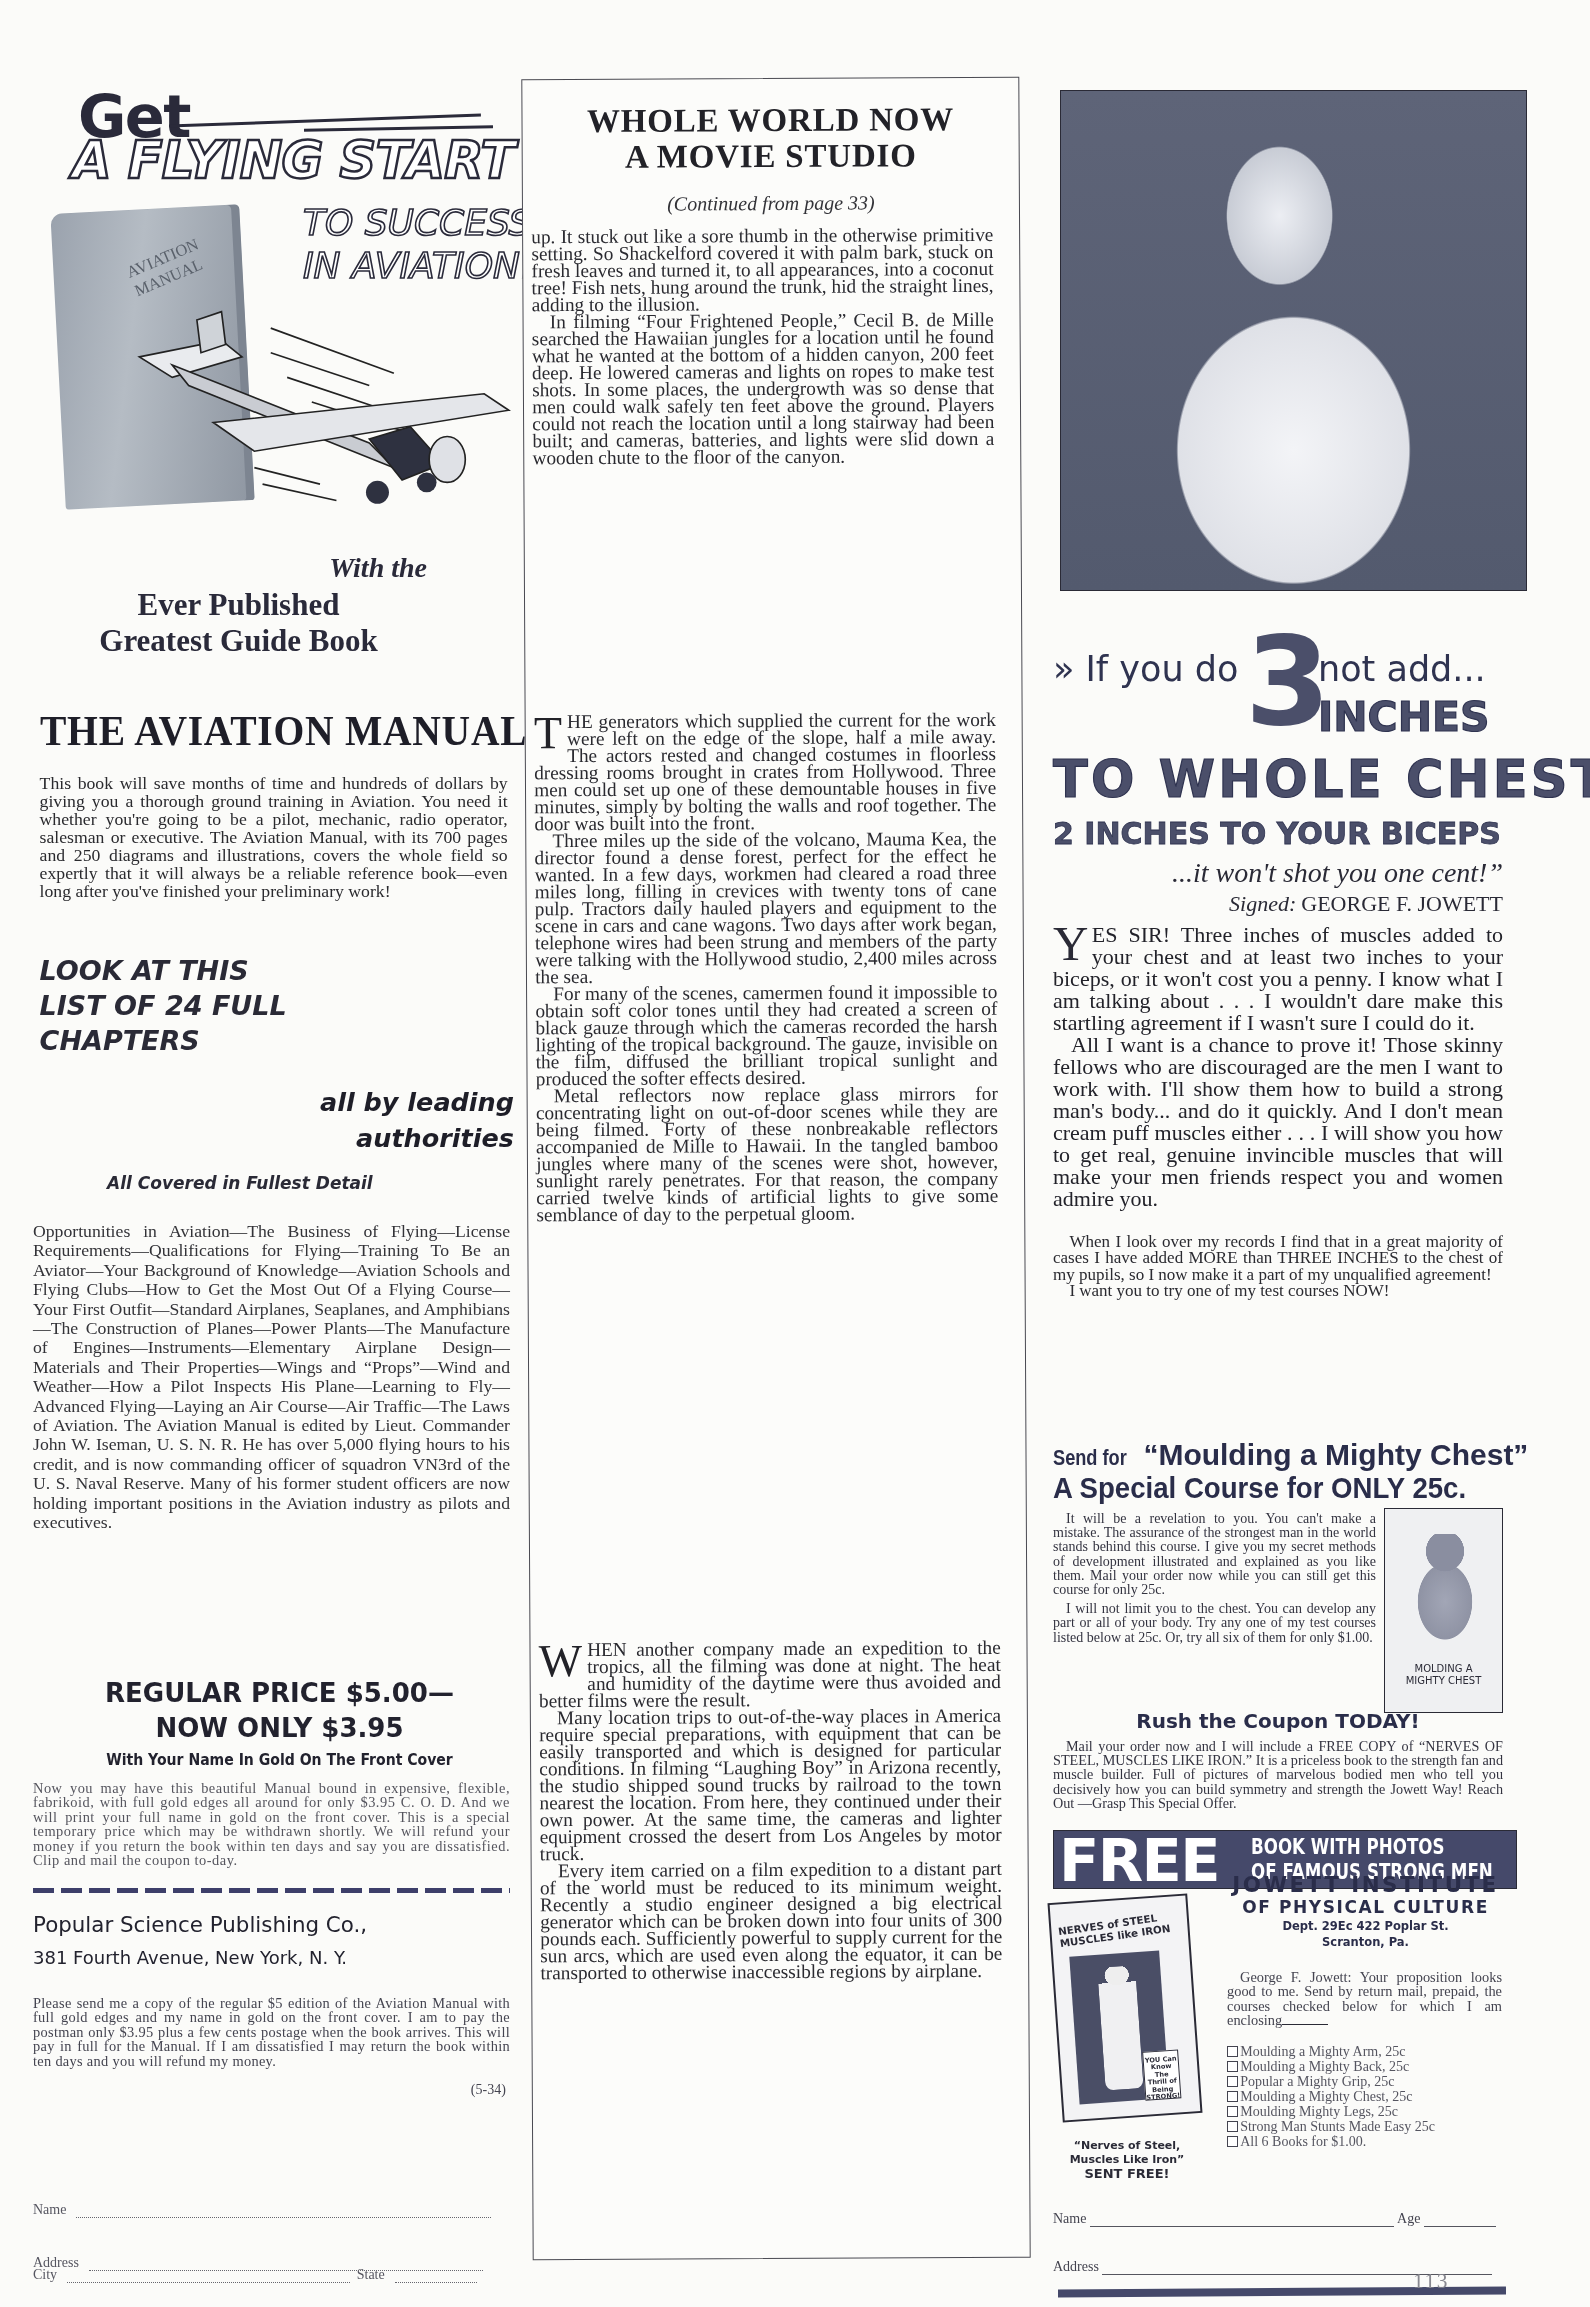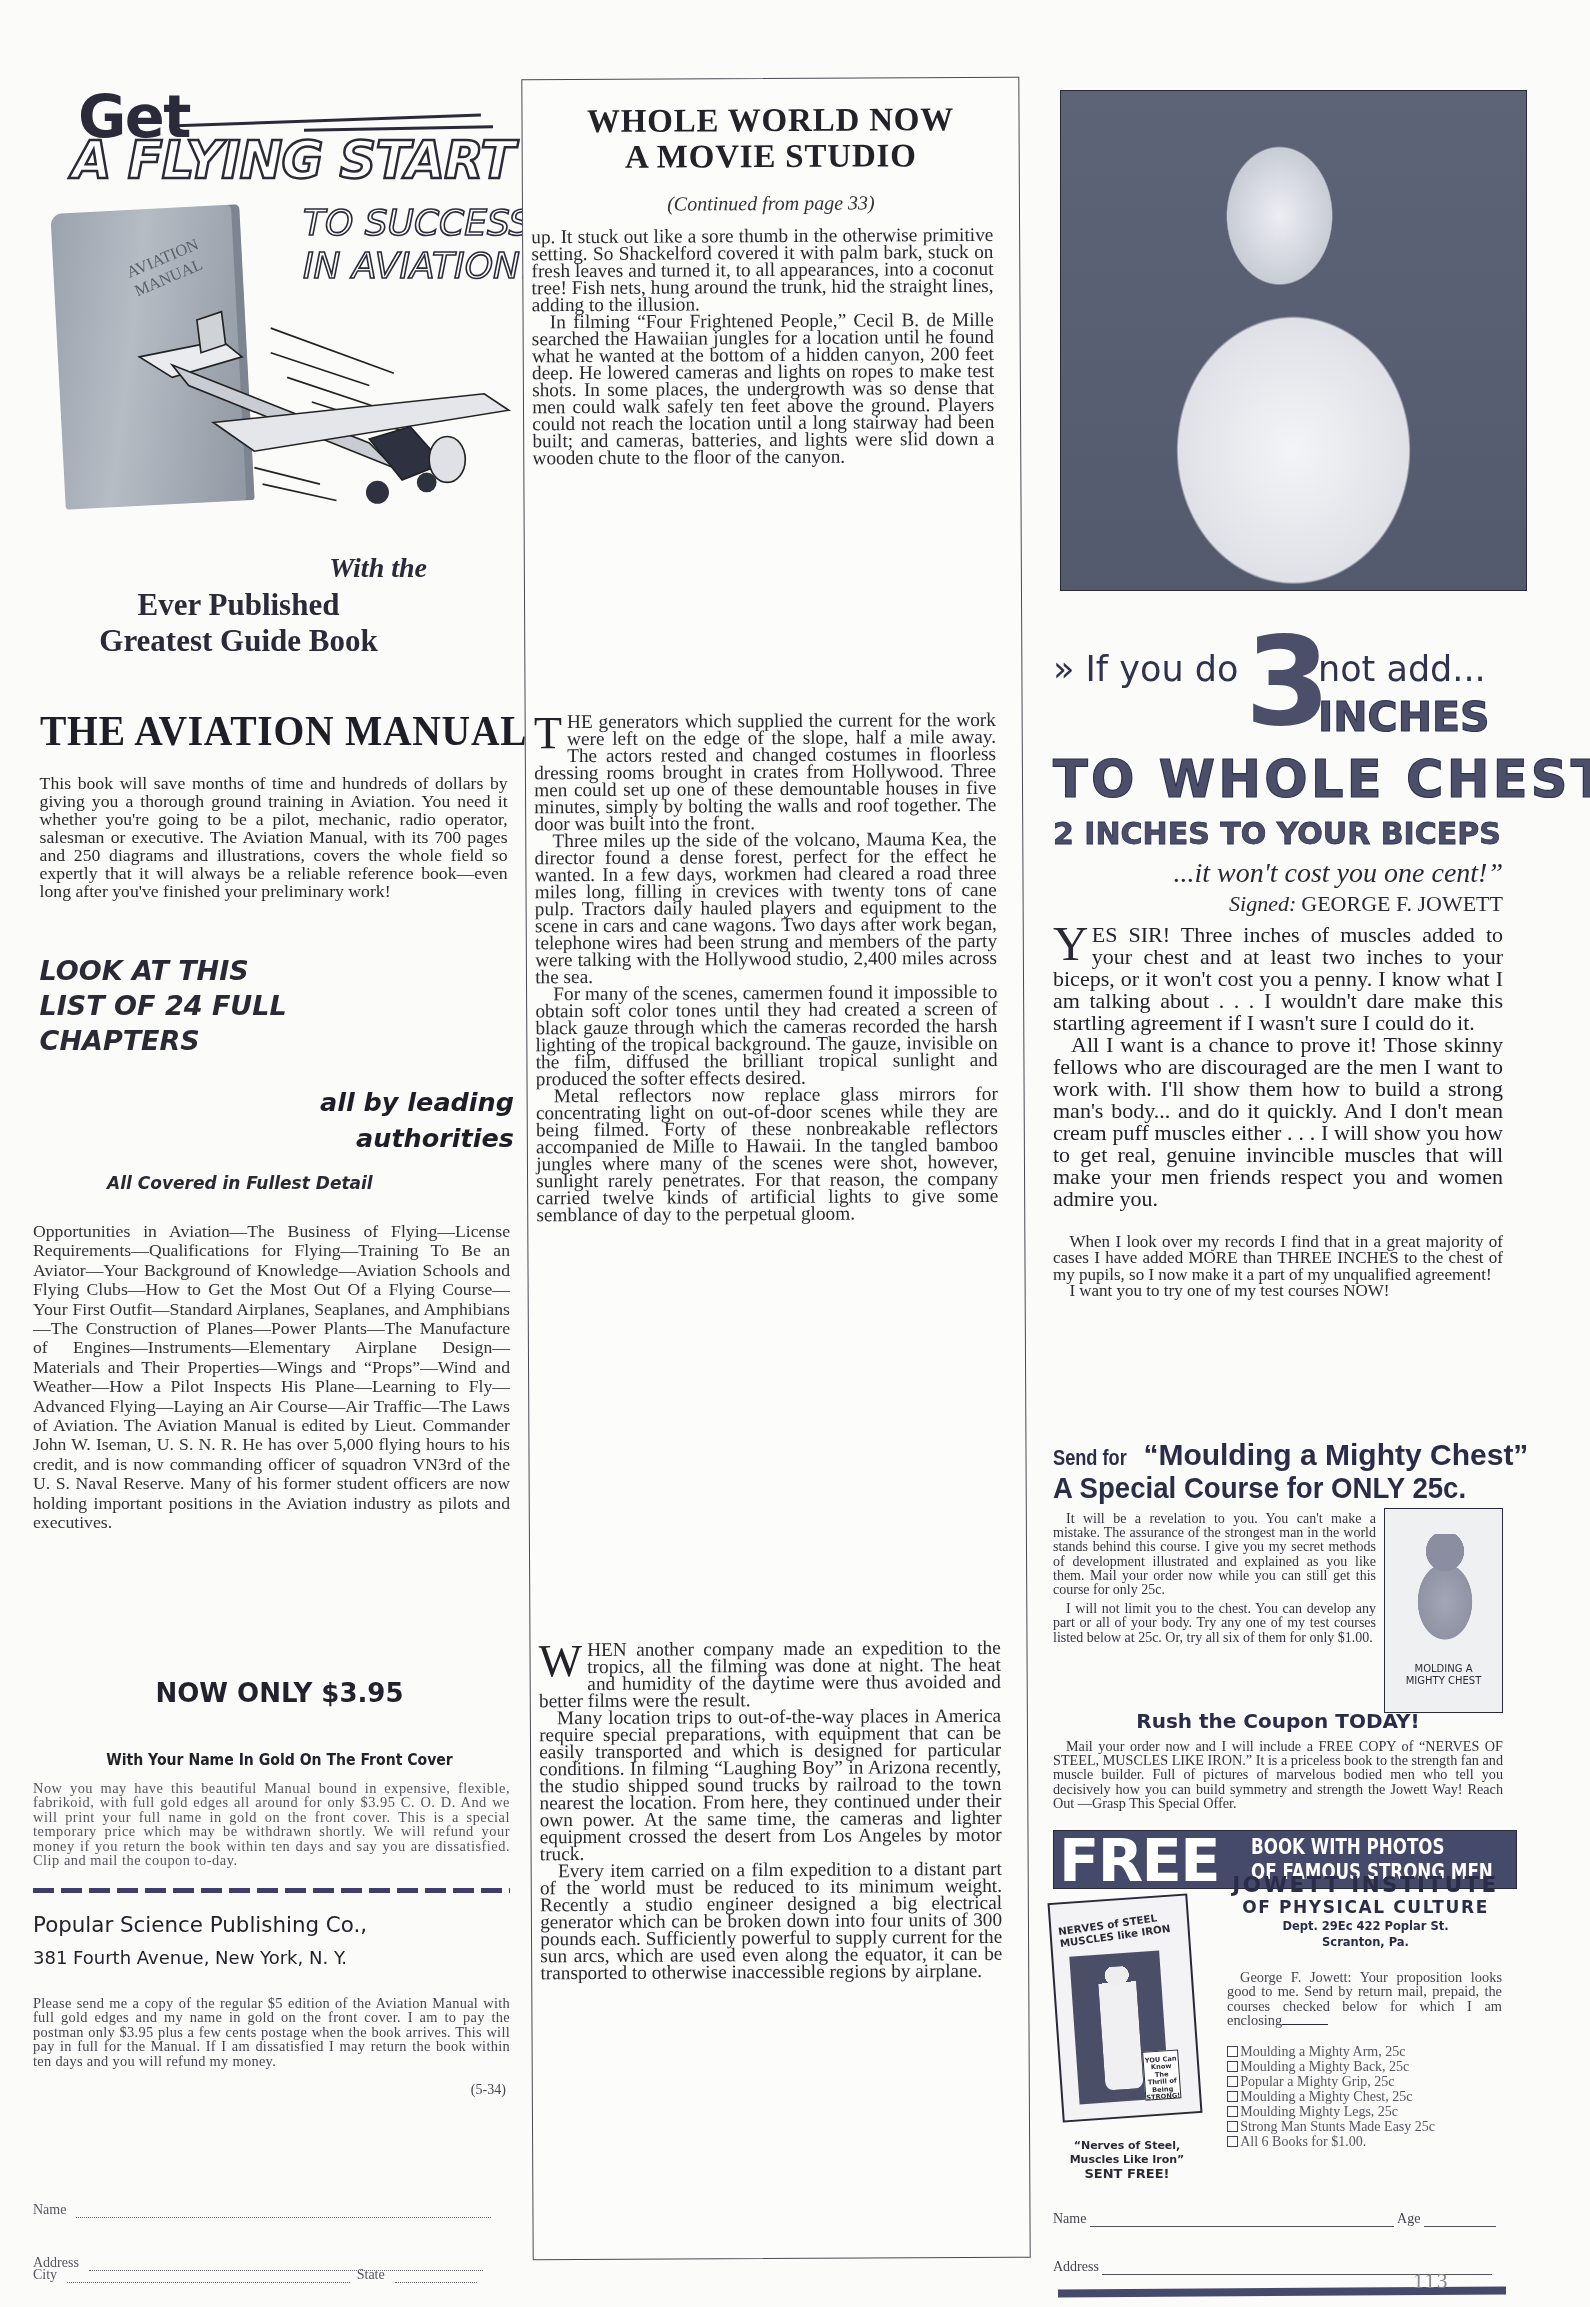--- a/index.html
+++ b/index.html
@@ -150,20 +150,21 @@
     <div>CHAPTERS</div>
   </div>
   <div class="leading">
     <div>all by leading</div>
     <div>authorities</div>
   </div>
   <div class="fullest">All Covered in Fullest Detail</div>
   <p class="chapters">Opportunities in Aviation—The Business of Flying—License Requirements—Qualifications for Flying—Training To Be an Aviator—Your Background of Knowledge—Aviation Schools and Flying Clubs—How to Get the Most Out Of a Flying Course—Your First Outfit—Standard Airplanes, Seaplanes, and Amphibians—The Construction of Planes—Power Plants—The Manufacture of Engines—Instruments—Elementary Airplane Design—Materials and Their Properties—Wings and “Props”—Wind and Weather—How a Pilot Inspects His Plane—Learning to Fly—Advanced Flying—Laying an Air Course—Air Traffic—The Laws of Aviation. The Aviation Manual is edited by Lieut. Commander John W. Iseman, U. S. N. R. He has over 5,000 flying hours to his credit, and is now commanding officer of squadron VN3rd of the U. S. Naval Reserve. Many of his former student officers are now holding important positions in the Aviation industry as pilots and executives.</p>
 
   <div class="regular-price">
+    <div>REGULAR PRICE $5.00—</div>
     <div>NOW ONLY $3.95</div>
   </div>
   <div class="with-name">With Your Name In Gold On The Front Cover</div>
   <p class="now-you">Now you may have this beautiful Manual bound in expensive, flexible, fabrikoid, with full gold edges all around for only $3.95 C. O. D. And we will print your full name in gold on the front cover. This is a special temporary price which may be withdrawn shortly. We will refund your money if you return the book within ten days and say you are dissatisfied. Clip and mail the coupon to-day.</p>
 
   <div class="dash-line"></div>
   <div class="publisher">Popular Science Publishing Co.,</div>
   <div class="pub-address">381 Fourth Avenue, New York, N. Y.</div>
   <p class="please-send">Please send me a copy of the regular $5 edition of the Aviation Manual with full gold edges and my name in gold on the front cover. I am to pay the postman only $3.95 plus a few cents postage when the book arrives. This will pay in full for the Manual. If I am dissatisfied I may return the book within ten days and you will refund my money.</p>
   <span class="code-534">(5-34)</span>
@@ -212,21 +213,21 @@
 
 <section id="right">
   <div class="photo"></div>
 
   <div class="if-you-do">» If you do</div>
   <div class="big-three">3</div>
   <div class="not-add">not add...</div>
   <div class="inches-big">INCHES</div>
   <div class="to-chest">TO WHOLE CHEST</div>
   <div class="to-biceps">2 INCHES TO YOUR BICEPS</div>
-  <div class="wont-cost">...it won't cost you one cent!”</div>
+  <div class="wont-cost">...it won't shot you one cent!”</div>
   <div class="signed"><i>Signed:</i><span>GEORGE F. JOWETT</span></div>
 
   <div class="yes-sir">
     <p class="noindent"><span class="dropcap-y">Y</span><span>ES SIR! Three inches of muscles added to your chest and at least two inches to your biceps, or it won't cost you a penny. I know what I am talking about . . . I wouldn't dare make this startling agreement if I wasn't sure I could do it.</span></p>
     <p>All I want is a chance to prove it! Those skinny fellows who are discouraged are the men I want to work with. I'll show them how to build a strong man's body... and do it quickly. And I don't mean cream puff muscles either . . . I will show you how to get real, genuine invincible muscles that will make your men friends respect you and women admire you.</p>
   </div>
 
   <div class="records">
     <p>When I look over my records I find that in a great majority of cases I have added MORE than THREE INCHES to the chest of my pupils, so I now make it a part of my unqualified agreement!</p>
     <p>I want you to try one of my test courses NOW!</p>

